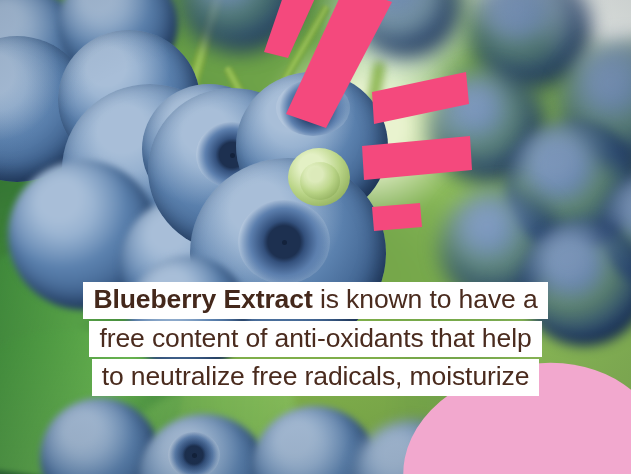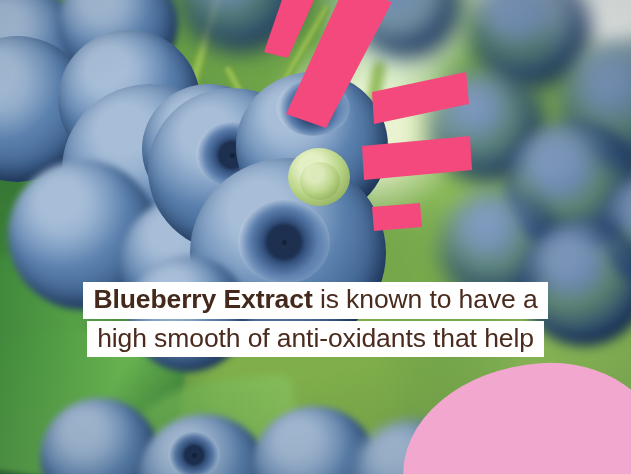--- a/index.html
+++ b/index.html
@@ -209,17 +209,20 @@
 
   <div class="pink-blob"></div>
 
   <div class="copy">
     <div class="line">
       <span class="hl">
         <b>Blueberry Extract</b><span> is known to have a</span>
       </span>
     </div>
     <div class="line">
-      <span class="hl">high smooth of anti-oxidants that help</span>
+      <span class="hl">free content of anti-oxidants that help</span>
+    </div>
+    <div class="line">
+      <span class="hl">to neutralize free radicals, moisturize</span>
     </div>
   </div>
 
 </div>
 
 </body></html>

